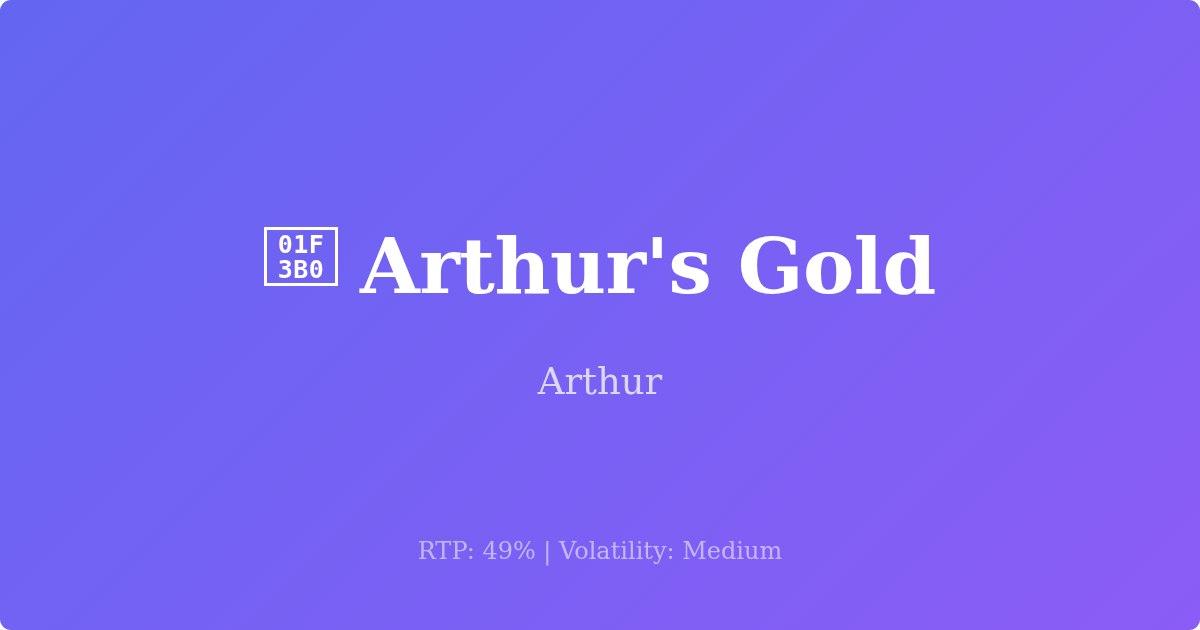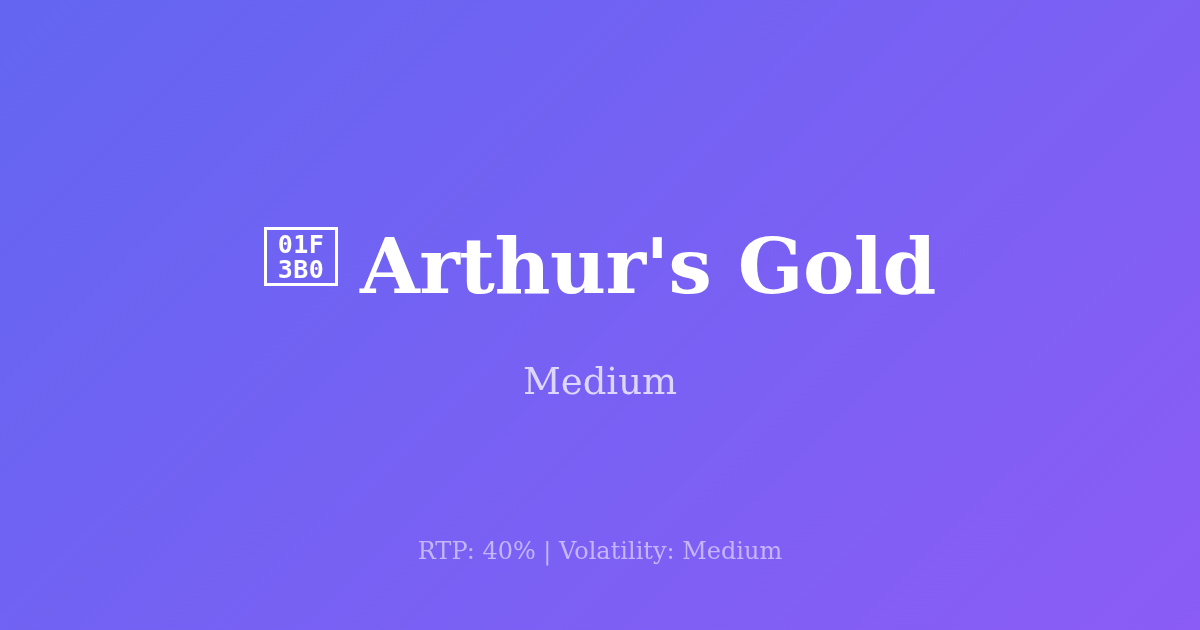--- a/index.html
+++ b/index.html
@@ -18,20 +18,21 @@
     position: relative;
     box-sizing: border-box;
     width: 1200px;
     height: 630px;
     background: linear-gradient(135deg, #6366f1 0%, #8b5cf6 100%);
     display: flex;
     flex-direction: column;
     align-items: flex-end;
     justify-content: center;
     overflow: hidden;
+    border-radius: 11px;
   }
 
   
   .hero {
     display: flex;
     flex-direction: column;
     align-items: center;
     justify-content: center;
     width: 100%;
     margin-top: -22px;
@@ -107,19 +108,19 @@
   <div class="hero">
 
     <div class="title-row">
       <span class="tofu">
         <span class="tofu-row">01F</span>
         <span class="tofu-row">3B0</span>
       </span>
       <span class="title-text">Arthur's Gold</span>
     </div>
 
-    <div class="subtitle">Medium</div>
+    <div class="subtitle">Arthur</div>
 
   </div>
 
-  <div class="footer-meta">RTP: 40% | Volatility: Medium</div>
+  <div class="footer-meta">RTP: 49% | Volatility: Medium</div>
 
 </div>
 
 </body></html>

